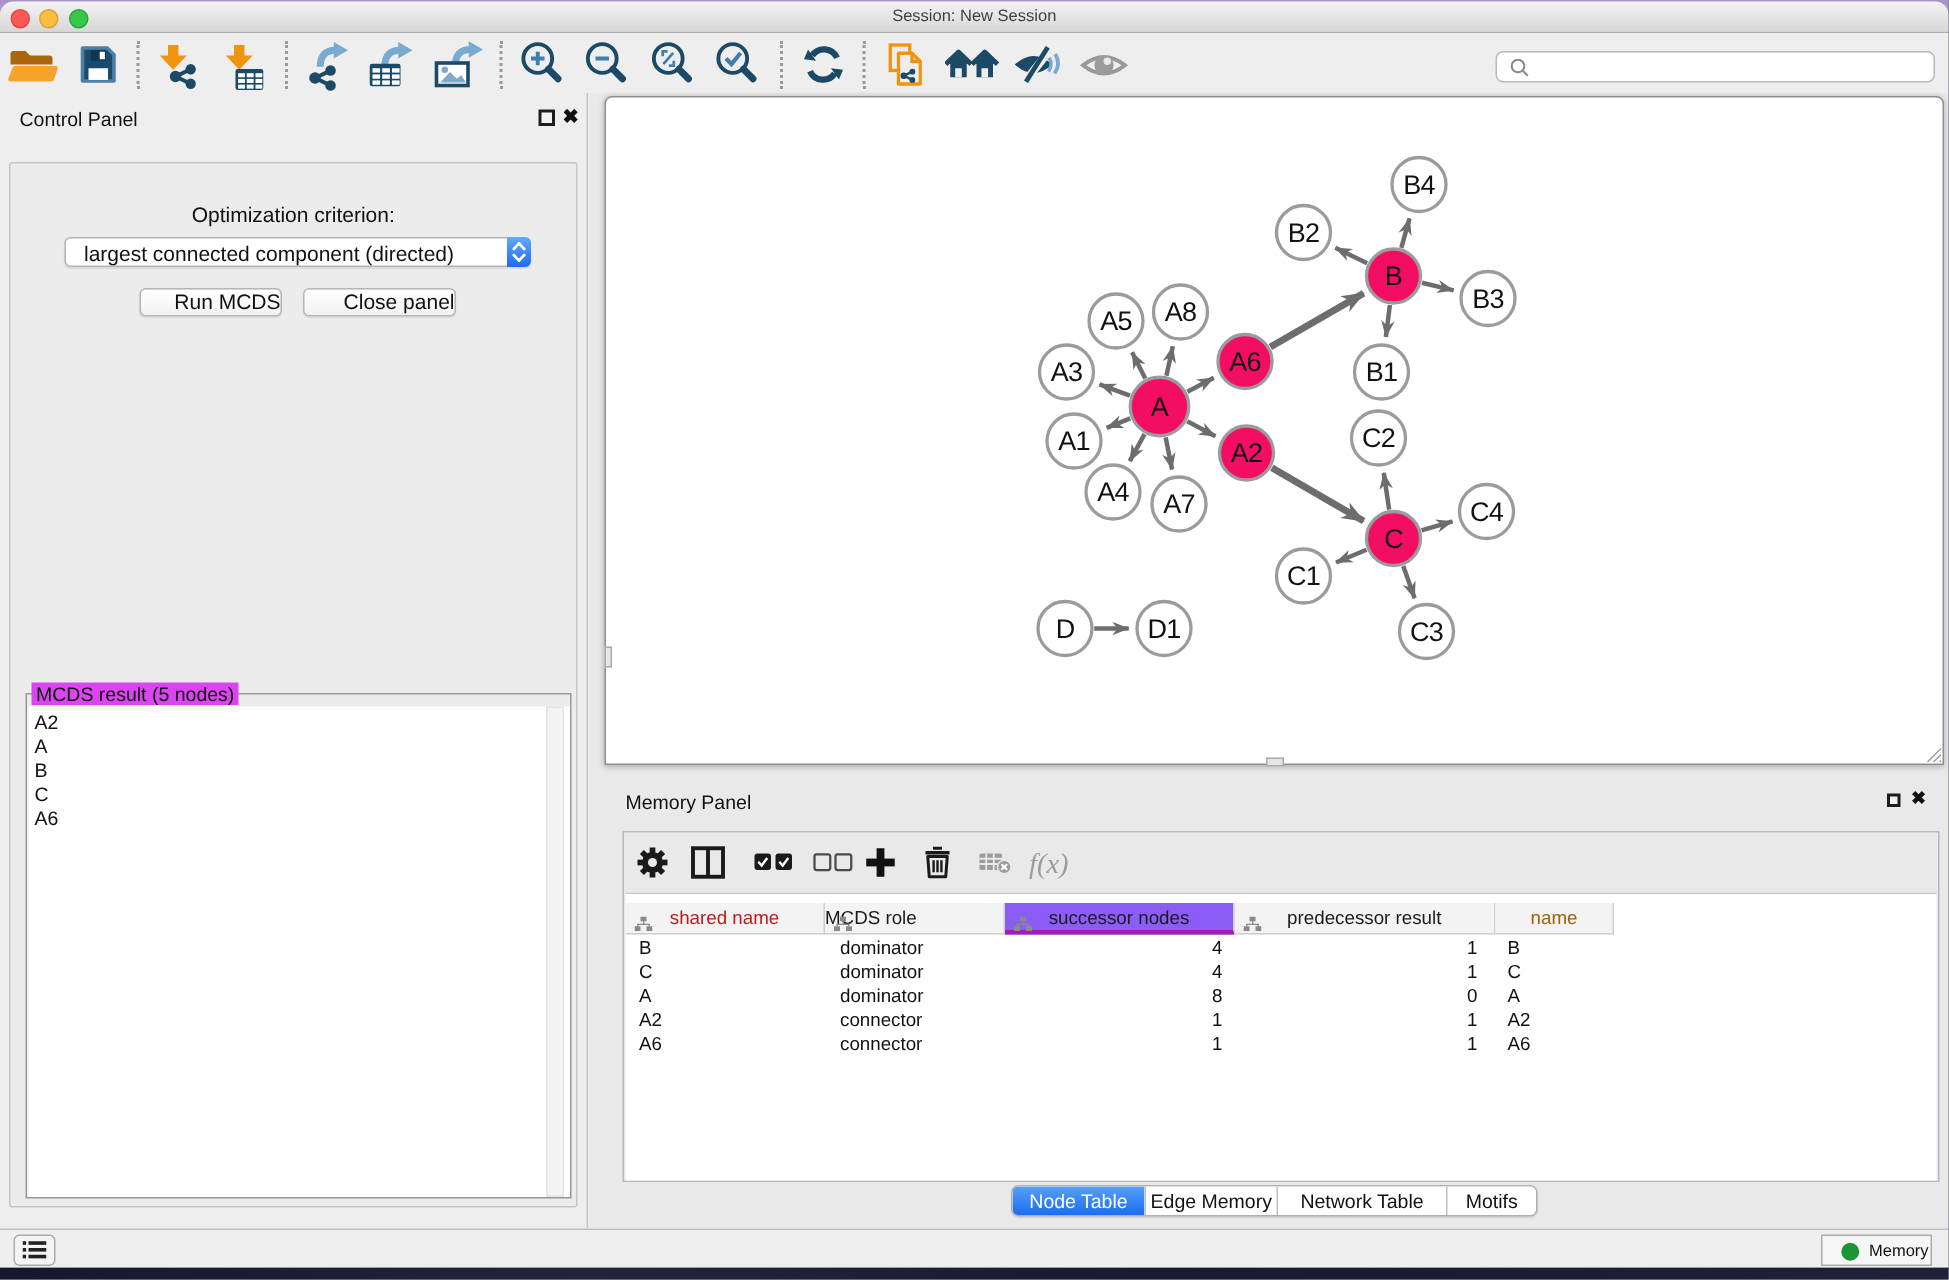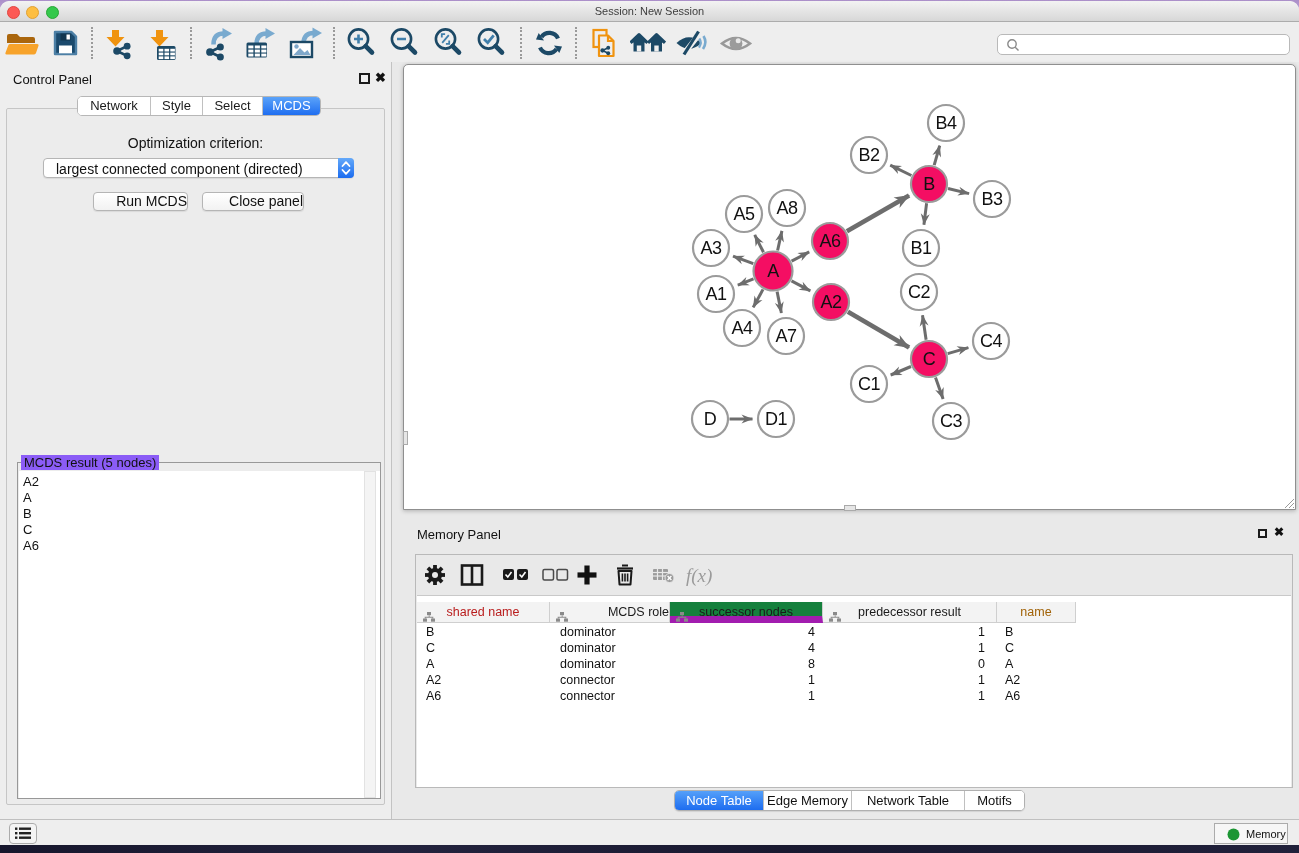--- a/index.html
+++ b/index.html
@@ -25,21 +25,21 @@
 #cp-tabs{left:77px;top:34px;height:20px;display:flex;border:1px solid #b7b7b7;border-radius:5px;overflow:hidden;background:#fff}
 .cptab{height:18px;line-height:18px;font-size:13px;color:#1a1a1a;text-align:center;background:#fff}
 .cptab+.cptab{border-left:1px solid #c0c0c0}
 .cptab.sel{background:linear-gradient(#5ba3f9,#1f6ef0);color:#fff}
 #optlabel{left:6px;top:73px;width:379px;text-align:center;font-size:14px;color:#111}
 #combo{left:43px;top:96px;width:311px;height:20px;background:#fff;border:1px solid #b5b5b5;border-radius:4px;box-shadow:0 1px 1px rgba(0,0,0,.08)}
 #combo span{position:absolute;left:12px;top:2px;font-size:14px;color:#111}
 #combo .step{position:absolute;right:-1px;top:-1px;width:16px;height:20px;border-radius:0 4px 4px 0;background:linear-gradient(#64a9fa,#1b6cf0)}
 .btn{position:absolute;height:19px;background:linear-gradient(#ffffff,#f2f2f2);border:1px solid #b5b5b5;border-radius:4px;font-size:14px;color:#111;text-align:right;line-height:17px;box-shadow:0 1px 1px rgba(0,0,0,.08)}
 #grpbox{left:17px;top:400px;width:364px;height:337px;border:1px solid #989898}
-#grplabel{left:21px;top:393px;font-size:13px;color:#111;background:#8b5cf6;padding:0 3px}
+#grplabel{left:21px;top:393px;font-size:13px;color:#111;background:#d946ef;padding:0 3px}
 #listbox{left:1px;top:8px;width:361px;height:327px;background:#fff;padding-top:3px}
 #listscroll{right:4px;top:0px;width:12px;height:327px;background:#f4f4f4;border:1px solid #e2e2e2}
 #listbox div{font-size:13px;color:#111;line-height:16px;padding-left:4px}
 #desktop{left:392px;top:61px;width:907px;height:757px;background:#e9e9e9}
 #statusbar{left:0;top:818px;width:1299px;height:26px;background:#eeeeee;border-top:1px solid #c0c0c0}
 #sb-btn{left:9px;top:3px;width:28px;height:21px;border:1px solid #ababab;border-radius:4px;background:#f4f4f4}
 #mem-btn{left:1214px;top:3px;width:74px;height:21px;border:1px solid #ababab;background:#f6f6f6;font-size:11px;color:#111}
 #netwin{left:11px;top:2px;width:893px;height:446px;background:#fff;border:1px solid #8f8f8f;border-radius:5px 5px 0 0;box-shadow:0 1px 4px rgba(0,0,0,.25)}
 #nw-titlebar{left:0;top:0;width:891px;height:21px;background:linear-gradient(#f5f5f5,#d6d6d6);border-bottom:1px solid #b2b2b2;border-radius:4px 4px 0 0}
 #nw-title{width:100%;text-align:center;font-size:13px;color:#3e3e3e;line-height:20px}
@@ -219,26 +219,20 @@
           <circle cx="6" cy="6" r="4.2" fill="none" stroke="#8a8a8a" stroke-width="1.4"></circle>
           <line x1="9.2" y1="9.2" x2="12.5" y2="12.5" stroke="#8a8a8a" stroke-width="1.4"></line>
         </svg>
       </div>
   </div>
   <div id="cpanel" class="abs">
     <div id="cp-title" class="abs">Control Panel</div>
     <div id="cp-float" class="abs"></div>
     <div id="cp-close" class="abs">✖</div>
     <div id="cp-pane" class="abs"></div>
-    <div id="cp-tabs" class="abs">
-      <div class="cptab" style="width:72px">Network</div>
-      <div class="cptab" style="width:52px">Style</div>
-      <div class="cptab" style="width:60px">Select</div>
-      <div class="cptab sel" style="width:58px">MCDS</div>
-    </div>
     <div id="optlabel" class="abs">Optimization criterion:</div>
     <div id="combo" class="abs">
         <span>largest connected component (directed)</span>
       <div class="step"><svg width="16" height="20" viewBox="0 0 16 20">
             <path d="M4.5 8 L8 4.2 L11.5 8" fill="none" stroke="#fff" stroke-width="1.8" stroke-linecap="round" stroke-linejoin="round"></path>
             <path d="M4.5 12 L8 15.8 L11.5 12" fill="none" stroke="#fff" stroke-width="1.8" stroke-linecap="round" stroke-linejoin="round"></path>
           </svg></div>
     </div>
     <div class="btn abs" style="left:93px;top:130px;width:95px">Run MCDS</div>
     <div class="btn abs" style="left:202px;top:130px;width:102px">Close panel</div>
@@ -407,23 +401,23 @@
               </div>
               <div style="position:absolute;left:133px;top:0;width:120px;height:21px;background:#f3f3f3;border-right:1px solid #cfcfcf;border-bottom:1px solid #cfcfcf">
                 <span style="position:absolute;left:6px;top:5px"><svg width="12" height="10" viewBox="0 0 12 10" style="vertical-align:-1px">
                     <g fill="#8a8a8a">
                       <rect x="4" y="0" width="4" height="3.2"></rect>
                       <rect x="0" y="6.5" width="4" height="3.2"></rect>
                       <rect x="8" y="6.5" width="4" height="3.2"></rect>
                       <path d="M5.7 3.2 h0.9 v1.6 H10.3 v1.9 h-0.9 v-1 H2.6 v1 H1.7 V4.8 H5.7 z"></path>
                     </g>
                   </svg></span>
-                <div style="text-align:right;line-height:20px;font-size:12.5px;color:#1a1a1a">MCDS role</div>
+                <div style="text-align:left;line-height:20px;font-size:12.5px;color:#1a1a1a">MCDS role</div>
               </div>
-              <div style="position:absolute;left:253px;top:0;width:153px;height:21px;background:#15803d;border-right:1px solid #cfcfcf;border-bottom:7px solid #a21caf">
+              <div style="position:absolute;left:253px;top:0;width:153px;height:21px;background:#8b5cf6;border-right:1px solid #cfcfcf;border-bottom:3px solid #a21caf">
                 <span style="position:absolute;left:6px;top:5px"><svg width="12" height="10" viewBox="0 0 12 10" style="vertical-align:-1px">
                     <g fill="#8a8a8a">
                       <rect x="4" y="0" width="4" height="3.2"></rect>
                       <rect x="0" y="6.5" width="4" height="3.2"></rect>
                       <rect x="8" y="6.5" width="4" height="3.2"></rect>
                       <path d="M5.7 3.2 h0.9 v1.6 H10.3 v1.9 h-0.9 v-1 H2.6 v1 H1.7 V4.8 H5.7 z"></path>
                     </g>
                   </svg></span>
                 <div style="text-align:center;line-height:20px;font-size:12.5px;color:#1a1a1a">successor nodes</div>
               </div>

